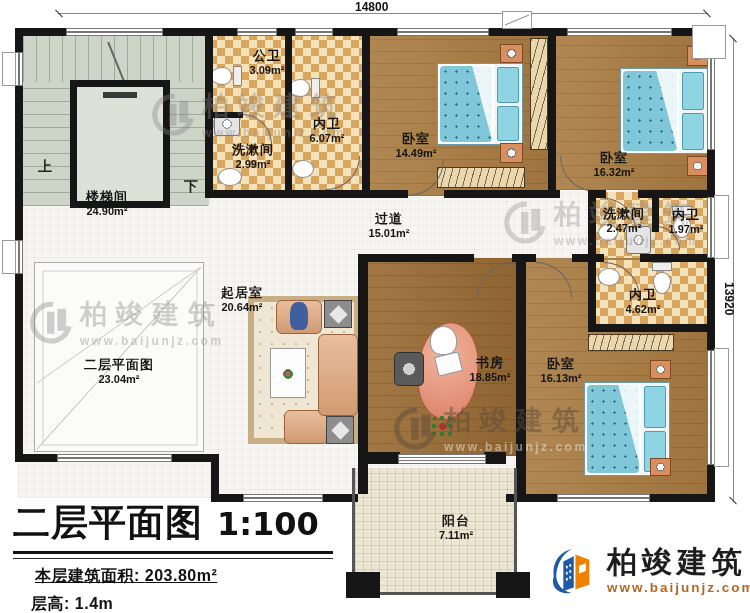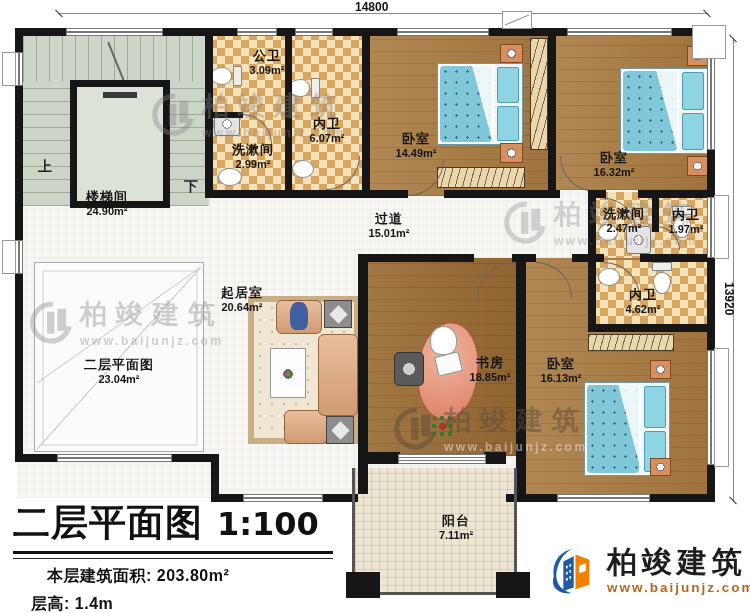--- a/index.html
+++ b/index.html
@@ -398,21 +398,21 @@
     <span class="nm">阳台</span>
       <span class="ar">7.11m²</span>
     </div>
 
   <div id="titleblock">
     <div id="titlerow">
       <span id="title-cn">二层平面图</span>
       <span id="title-scale">1:100</span>
     </div>
     <div id="title-underline"></div>
-    <div class="statrow" style="margin-left:34px;">
+    <div class="statrow" style="margin-left:22px;text-decoration:underline;">
       <span>本层建筑面积:</span> <span>203.80m²</span>
     </div>
     <div class="statrow" style="margin-left:18px;">
       <span>层高:</span> <span>1.4m</span>
     </div>
   </div>
 
   <div id="brand">
     <svg width="54" height="52" viewBox="0 0 60 60">
       <path d="M30 5 C15 8 7 21 9 36 C4 50 18 58 29 55 C16 52 9 41 13 27 C17 14 23 8 30 5 Z" fill="#1d5ba6"></path>

